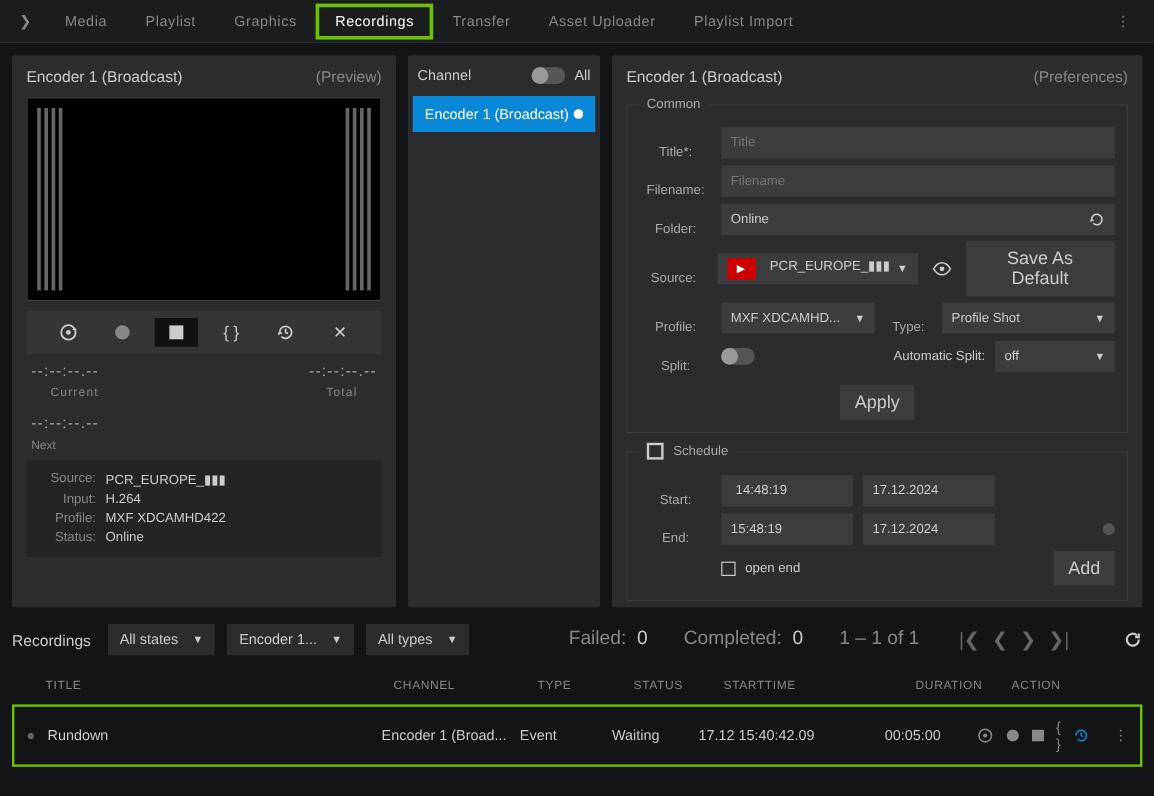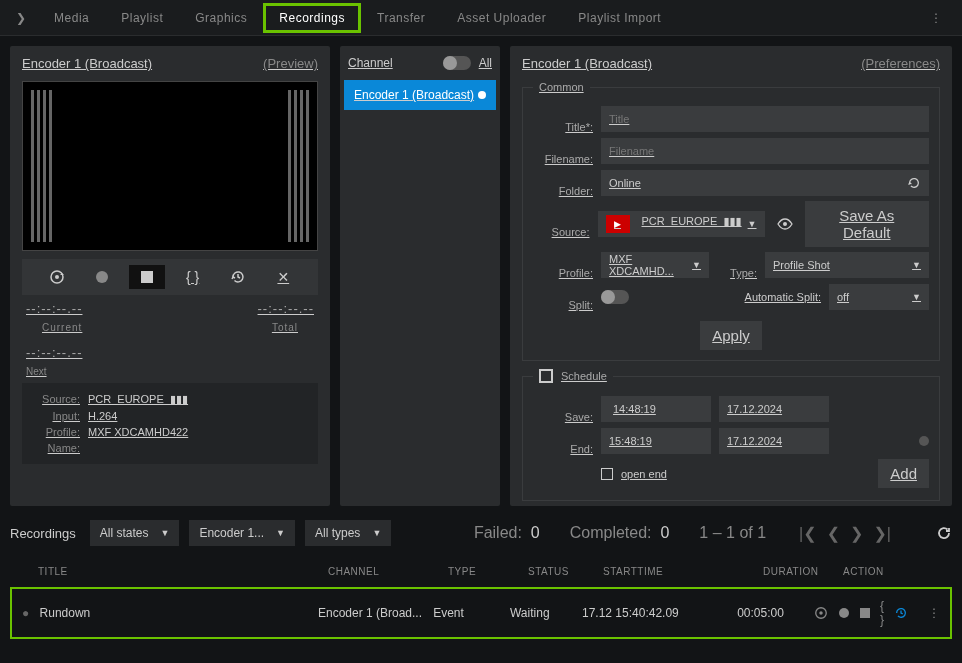--- a/index.html
+++ b/index.html
@@ -3,21 +3,21 @@
 <meta charset="utf-8">
 <style>
 * { margin:0; padding:0; box-sizing:border-box; font-family:Arial,Helvetica,sans-serif; }
 body { background:#121416; color:#ccc; font-size:12px; width:962px; height:663px; overflow:hidden; }
 .topbar { height:36px; background:#1a1c1e; display:flex; align-items:center; padding:0 8px; border-bottom:1px solid #2a2c2e; }
 .topbar .chev { padding:4px 8px; color:#888; cursor:pointer; }
 .tabs { display:flex; flex:1; margin-left:4px; }
 .tab { padding:8px 16px; color:#888; cursor:pointer; letter-spacing:.5px; }
 .tab.active { border:3px solid #6ac200; color:#fff; padding:5px 13px; }
 .more-vert { padding:4px 12px; cursor:pointer; color:#888; }
-.main { display:flex; gap:10px; padding:10px; height:480px;text-decoration:underline; }
+.main { display:flex; gap:10px; padding:10px; height:480px; }
 .panel { background:#2a2c2e; border-radius:2px; display:flex; flex-direction:column; }
 .panel-left { width:320px; }
 .panel-mid { width:160px; }
 .panel-right { flex:1; }
 .panel-head { display:flex; justify-content:space-between; padding:10px 12px; color:#ccc; font-size:13px; }
 .panel-head .sub { color:#888; }
 .preview-box { margin:0 12px 8px; height:170px; background:#000; border:1px solid #444; position:relative; display:flex; justify-content:space-between; padding:8px; }
 .vbars { display:flex; gap:3px; }
 .vbars span { width:3px; height:100%; background:#666; }
 .toolbar { display:flex; justify-content:space-around; padding:6px 12px; background:#333537; margin:0 12px; }
@@ -30,21 +30,21 @@
 .info-row .k { width:50px; text-align:right; color:#888; margin-right:8px; }
 .info-row .v { color:#ccc; }
 .mid-head { display:flex; align-items:center; justify-content:space-between; padding:10px 8px; font-size:12px; }
 .toggle { width:28px; height:14px; background:#555; border-radius:7px; position:relative; cursor:pointer; }
 .toggle::after { content:""; position:absolute; width:14px; height:14px; background:#999; border-radius:50%; left:0; top:0; }
 .ch-item { background:#0a88d8; color:#fff; padding:8px 10px; margin:0 4px; display:flex; justify-content:space-between; align-items:center; cursor:pointer; font-size:12px; }
 .ch-dot { width:8px; height:8px; background:#fff; border-radius:50%; }
 fieldset { border:1px solid #3a3c3e; margin:0 12px 8px; padding:8px 10px; }
 legend { color:#aaa; font-size:11px; padding:0 6px; }
 .form-row { display:flex; align-items:center; margin:4px 0; gap:8px; font-size:11px; }
-.form-row .lbl { width:60px; text-align:right; color:#aaa;margin-top:16px; }
+.form-row .lbl { width:60px; text-align:center; color:#aaa;margin-top:16px; }
 .inp,.sel { background:#3a3c3e; border:none; color:#ccc; padding:5px 8px; height:26px; font-size:11px; }
 .inp { flex:1; }
 .inp::placeholder { color:#777; }
 .sel { display:flex; align-items:center; justify-content:space-between; gap:6px; cursor:pointer; }
 .sel .arrow { font-size:9px; color:#ccc; }
 .src-badge { width:24px; height:18px; background:#c00; display:flex; align-items:center; justify-content:center; font-size:9px; color:#fff; margin-right:4px; }
 .btn { background:#3a3c3e; color:#ccc; padding:6px 12px; cursor:pointer; border:none; font-size:15px; }
 .row-flex { display:flex; gap:8px; align-items:flex-start; }
 .cbx { width:14px; height:14px; border:2px solid #ccc; cursor:pointer; }
 .btn-row { display:flex; justify-content:center; padding:6px 12px 2px; }
@@ -158,22 +158,22 @@
         </div>
       <div class="info-row">
           <span class="k">Input:</span>
           <span class="v">H.264</span>
         </div>
       <div class="info-row">
           <span class="k">Profile:</span>
           <span class="v">MXF XDCAMHD422</span>
         </div>
       <div class="info-row">
-          <span class="k">Name:</span>
-          <span class="v"></span>
+          <span class="k">Status:</span>
+          <span class="v">Online</span>
         </div>
     </div>
   </div>
 
   <div class="panel panel-mid">
     <div class="mid-head">
       <span>Channel</span>
       <div class="row-flex">
         <div class="toggle"></div>
         <span>All</span>
@@ -225,21 +225,21 @@
         <span style="padding:0 4px;">
             <svg width="16" height="12" viewBox="0 0 16 12">
               <path d="M8 1C4 1 1 6 1 6s3 5 7 5 7-5 7-5-3-5-7-5z" fill="none" stroke="#ccc" stroke-width="1.3"></path>
               <circle cx="8" cy="6" r="2" fill="#ccc"></circle>
             </svg>
           </span>
         <button class="btn">Save As Default</button>
       </div>
       <div class="form-row">
         <span class="lbl">Profile:</span>
-        <div class="sel" style="width:108px">
+        <div class="sel" style="width:128px">
           <span>MXF XDCAMHD...</span>
           <span class="arrow">▼</span>
         </div>
         <span class="lbl" style="width:40px">Type:</span>
         <div class="sel" style="flex:1">
           <span>Profile Shot</span>
           <span class="arrow">▼</span>
         </div>
       </div>
       <div class="form-row">
@@ -258,21 +258,21 @@
     </fieldset>
 
     <fieldset>
       <legend>
         <span class="row-flex" style="gap:8px;align-items:center;">
           <span class="cbx"></span>
           <span>Schedule</span>
         </span>
       </legend>
       <div class="form-row">
-        <span class="lbl">Save:</span>
+        <span class="lbl">Start:</span>
         <input class="inp" style="max-width: 110px; padding-left: 12px;" value="14:48:19">
         <input class="inp" style="max-width: 110px;" value="17.12.2024">
       </div>
       <div class="form-row">
         <span class="lbl">End:</span>
         <input class="inp" style="max-width: 110px;" value="15:48:19">
         <input class="inp" style="max-width: 110px;" value="17.12.2024">
         <span style="flex:1"></span>
         <span style="width:10px;height:10px;background:#555;border-radius:50%;"></span>
       </div>

